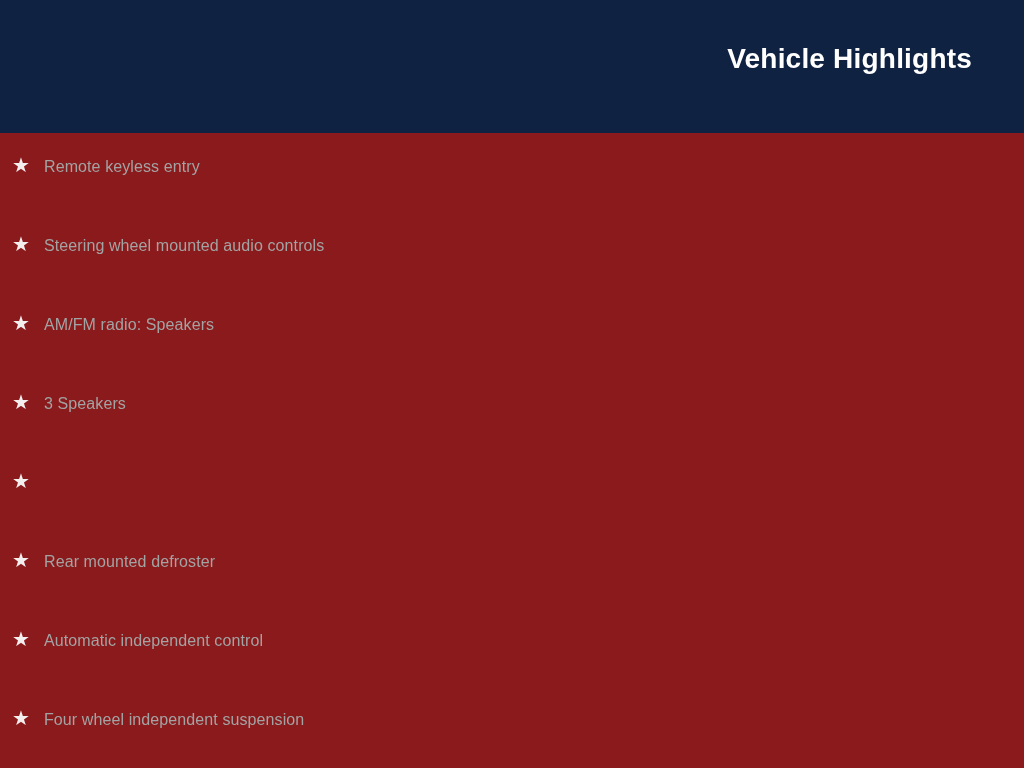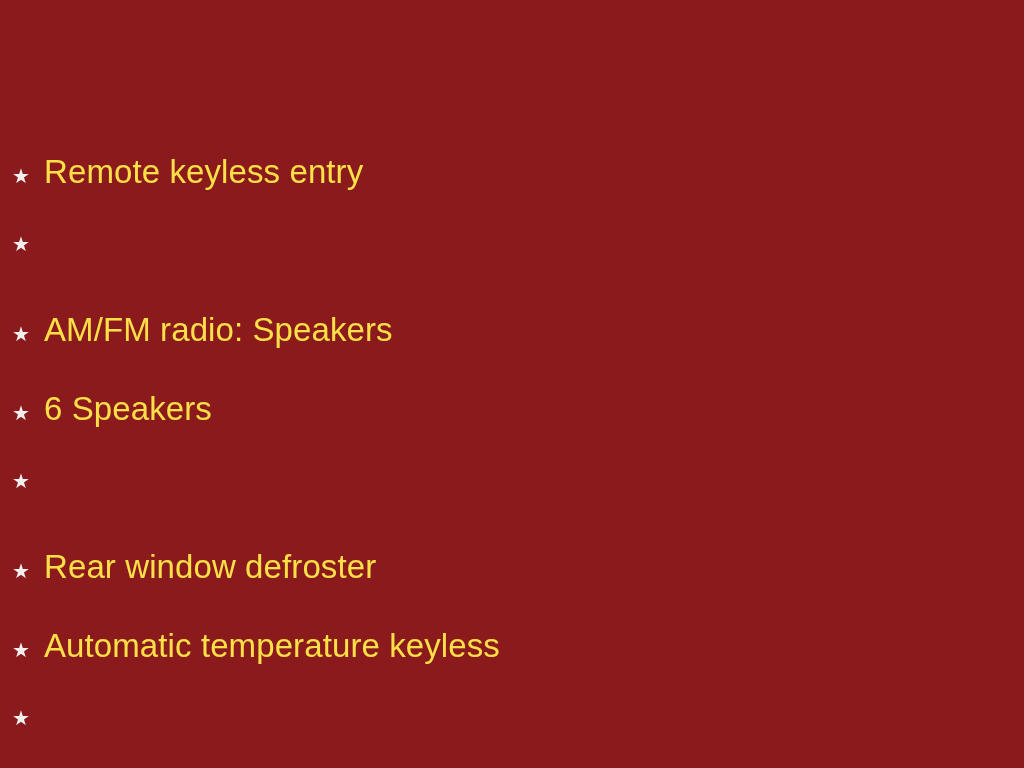--- a/index.html
+++ b/index.html
@@ -78,70 +78,75 @@
     flex: 0 0 auto;
     width: 32px;
     font-size: 20px;
     line-height: 1;
     color: #f4efef;
     text-align: left;
   }
 
   .feature-text {
     flex: 0 1 auto;
-    font-size: 33px;
+    font-size: 16px;
     font-weight: 300;
-    color: #fde047;
+    color: #a3a3a3;
     line-height: 1;
     letter-spacing: 0.1px;
     white-space: nowrap;
   }
 </style>
 </head>
 <body>
 
 <div class="slide">
 
+  <div class="slide-header">
+    <h1 class="slide-title">Vehicle Highlights</h1>
+  </div>
 
   <div class="slide-body">
     <ul class="feature-list">
 
       <li class="feature-item">
         <span class="bullet-star">★</span>
         <span class="feature-text">Remote keyless entry</span>
       </li>
 
       <li class="feature-item">
         <span class="bullet-star">★</span>
+        <span class="feature-text">Steering wheel mounted audio controls</span>
       </li>
 
       <li class="feature-item">
         <span class="bullet-star">★</span>
         <span class="feature-text">AM/FM radio: Speakers</span>
       </li>
 
       <li class="feature-item">
         <span class="bullet-star">★</span>
-        <span class="feature-text">6 Speakers</span>
+        <span class="feature-text">3 Speakers</span>
       </li>
 
       <li class="feature-item">
         <span class="bullet-star">★</span>
       </li>
 
       <li class="feature-item">
         <span class="bullet-star">★</span>
-        <span class="feature-text">Rear window defroster</span>
+        <span class="feature-text">Rear mounted defroster</span>
       </li>
 
       <li class="feature-item">
         <span class="bullet-star">★</span>
-        <span class="feature-text">Automatic temperature keyless</span>
+        <span class="feature-text">Automatic independent control</span>
       </li>
 
       <li class="feature-item">
         <span class="bullet-star">★</span>
+        <span class="feature-text">Four wheel independent suspension</span>
       </li>
 
     </ul>
   </div>
 
 </div>
 
 </body></html>

